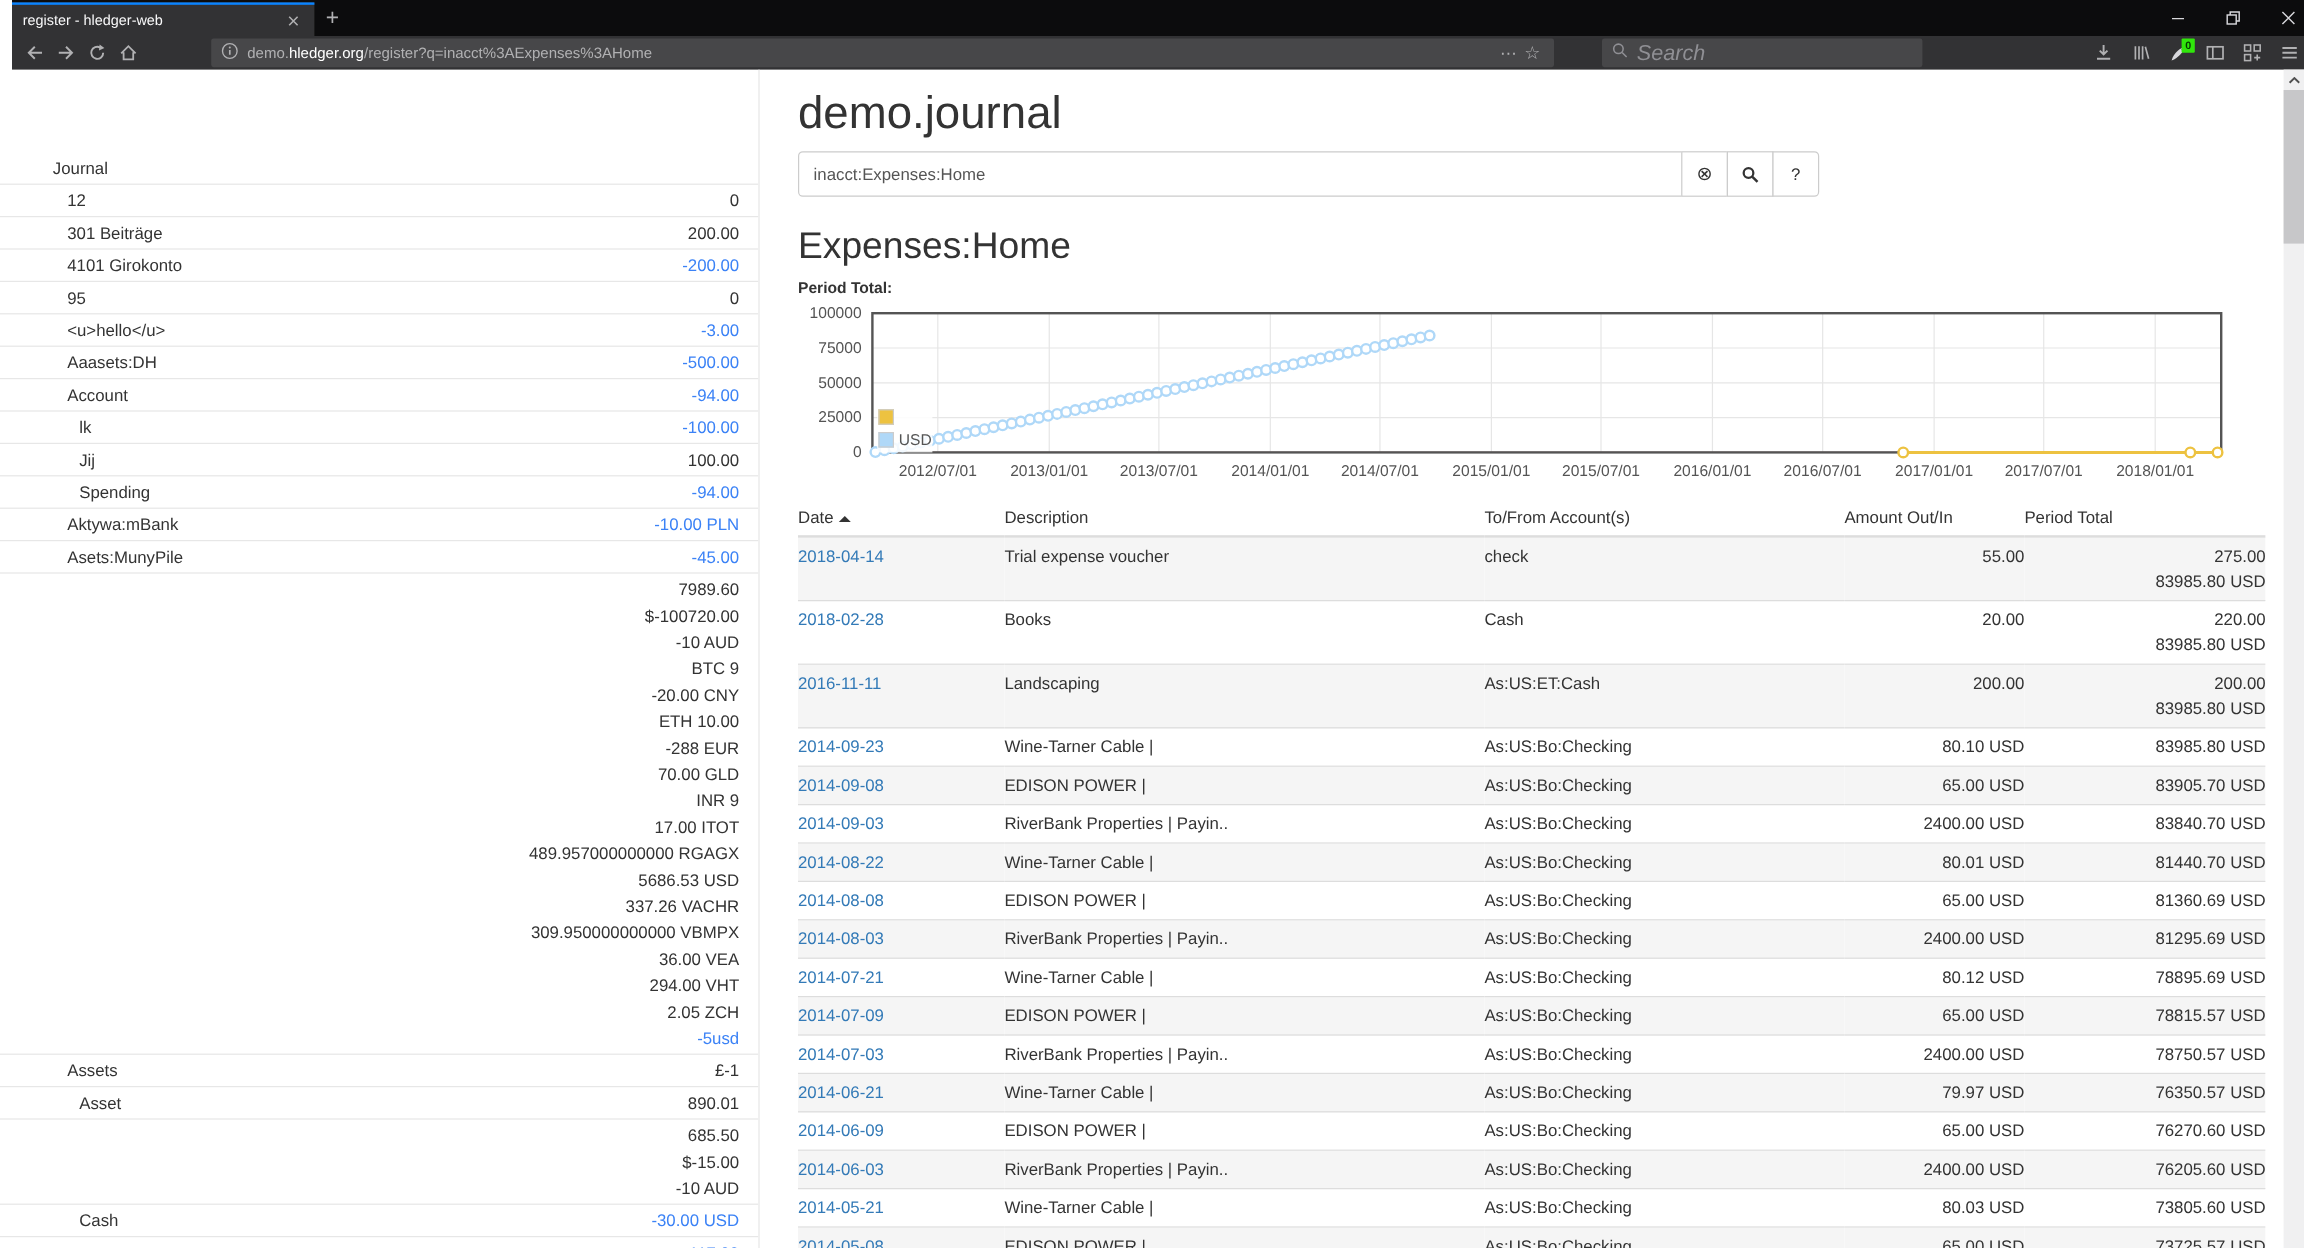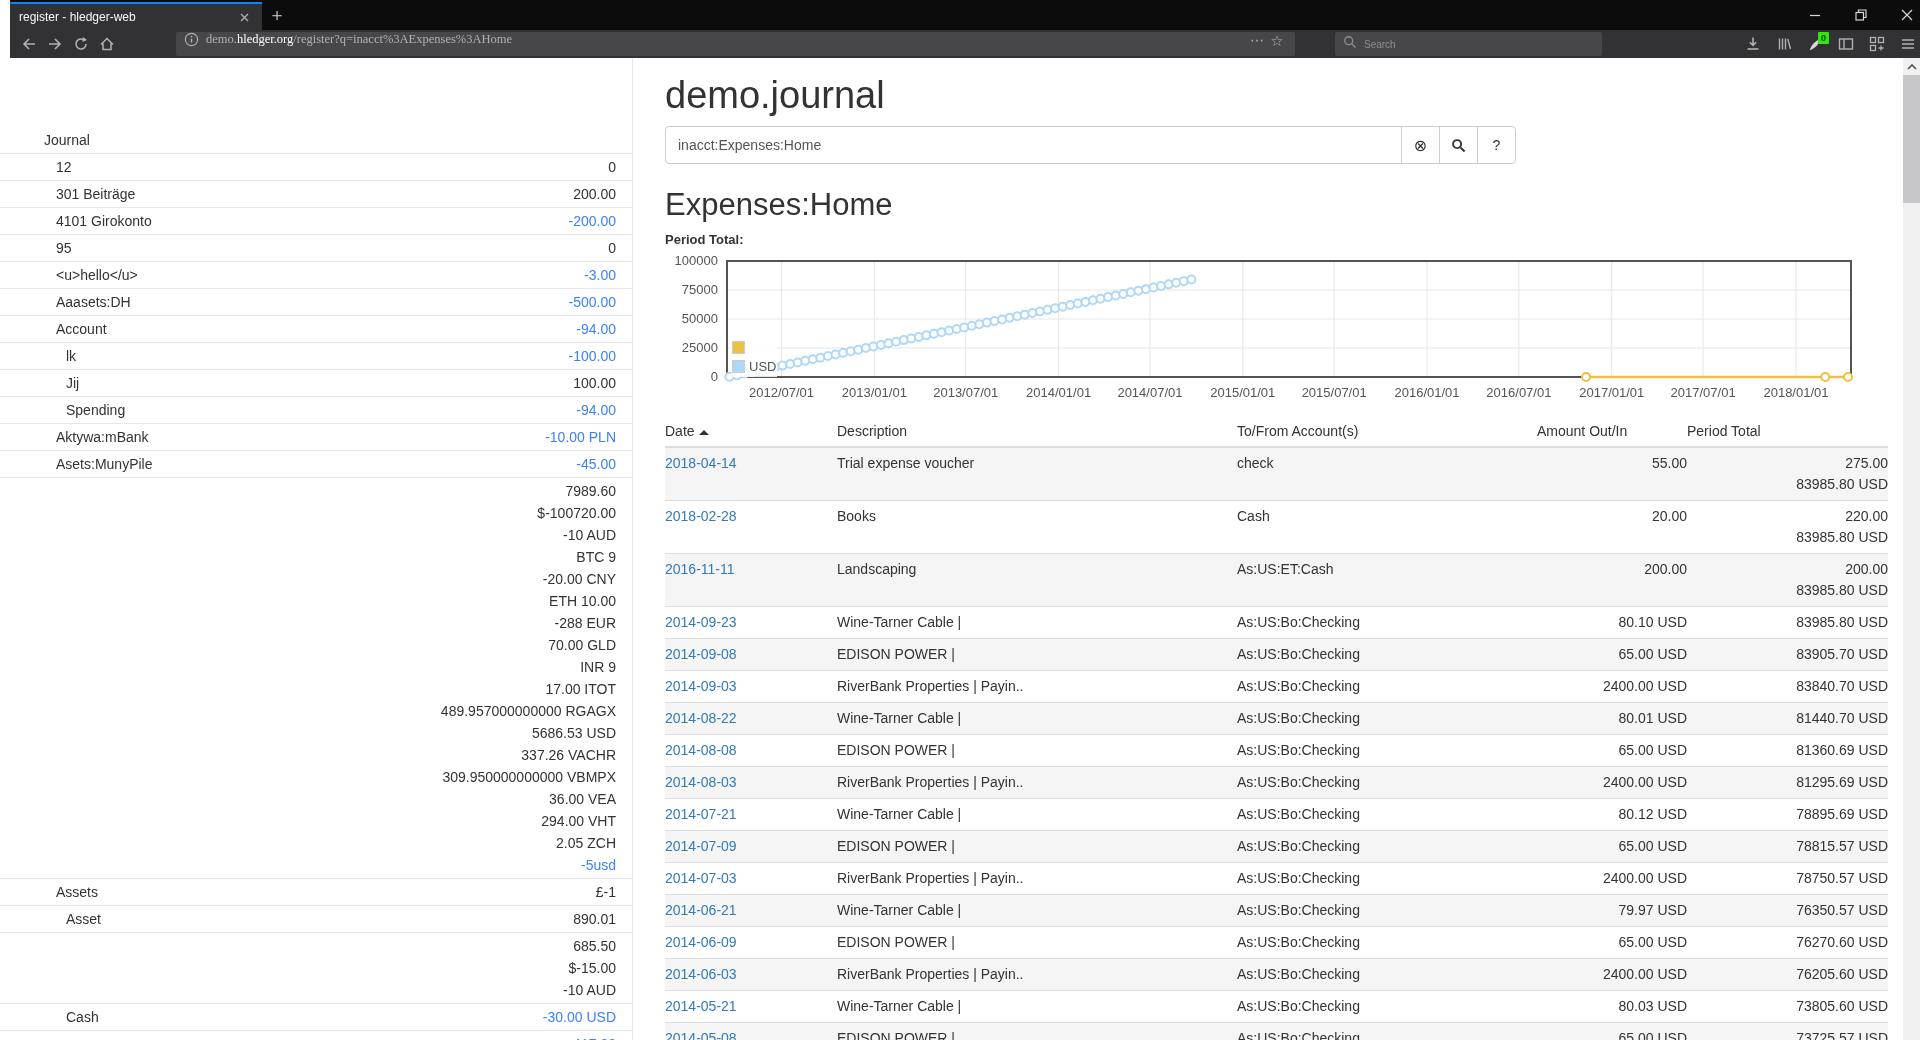--- a/index.html
+++ b/index.html
@@ -16,28 +16,28 @@
   .tab-title { flex:1; color:#f9f9fa; font-size:12px; white-space:nowrap; overflow:hidden; text-overflow:ellipsis; }
   .tab-close { width:18px; height:18px; display:flex; align-items:center; justify-content:center; }
   .newtab { width:30px; height:28px; display:flex; align-items:center; justify-content:center;
             color:#b1b1b3; font-size:19px; font-weight:400; }
   .winctrls { display:flex; }
   .winbtn { width:46px; height:30px; display:flex; align-items:center; justify-content:center; }
 
   #navbar { height:28px; background:#323234; display:flex; align-items:center; padding:0 6px; }
   .navbtn { width:26px; height:24px; display:flex; align-items:center; justify-content:center; border-radius:2px; }
   #urlbar { margin-left:56px; width:1119px; height:24px; background:#474749; border-radius:2px;
-            display:flex; align-items:flex-start; padding:0 8px; font-size:12.5px;font-family:Liberation Serif, serif; }
+            display:flex; align-items:center; padding:0 8px; font-size:12.5px; }
   .url-text { flex:1; margin-left:7px; white-space:nowrap; overflow:hidden; }
   .url-dim { color:#b1b1b3; }
   .url-domain { color:#ffffff; }
   .urlicon { color:#b1b1b3; font-size:14px; width:20px; text-align:center; }
   #searchbar { margin-left:40px; width:267px; height:24px; background:#474749; border-radius:2px;
                display:flex; align-items:center; padding:0 8px; }
-  .search-ph { color:#8f8f94; font-size:10px; margin-left:7px; }
+  .search-ph { color:#8f8f94; font-size:18px; margin-left:7px;font-style:italic; }
   .rightIcons { margin-left:auto; display:flex; align-items:center; gap:7px; padding-right:4px; }
   .ricon { width:24px; height:24px; display:flex; align-items:center; justify-content:center; position:relative; }
   .badge { position:absolute; top:0px; right:-2px; background:#30e60b; color:#043b00;
            font-size:9px; font-weight:bold; line-height:10px; padding:1px 3px; border-radius:1px; }
 
   
   #scrollbar { position:absolute; right:0; top:58px; width:17px; height:982px; background:#f0f0f1; }
   #scroll-up { height:17px; display:flex; align-items:center; justify-content:center; }
   #scroll-thumb { position:absolute; top:17px; left:0; width:17px; height:128px; background:#c7c7c9; }
 

